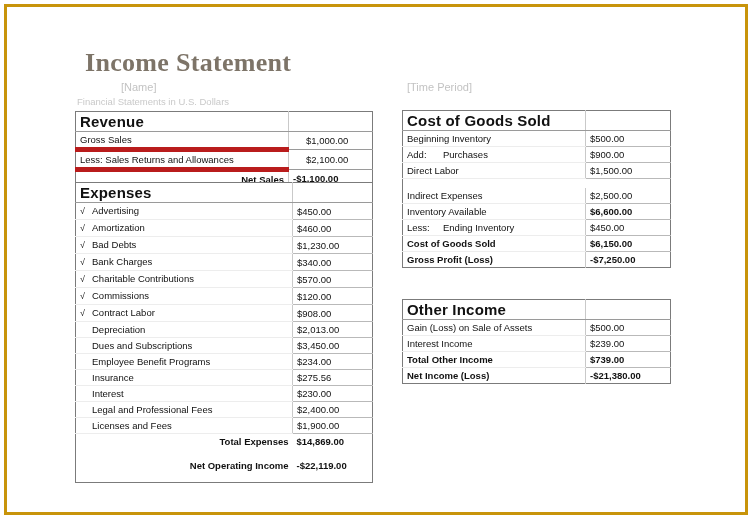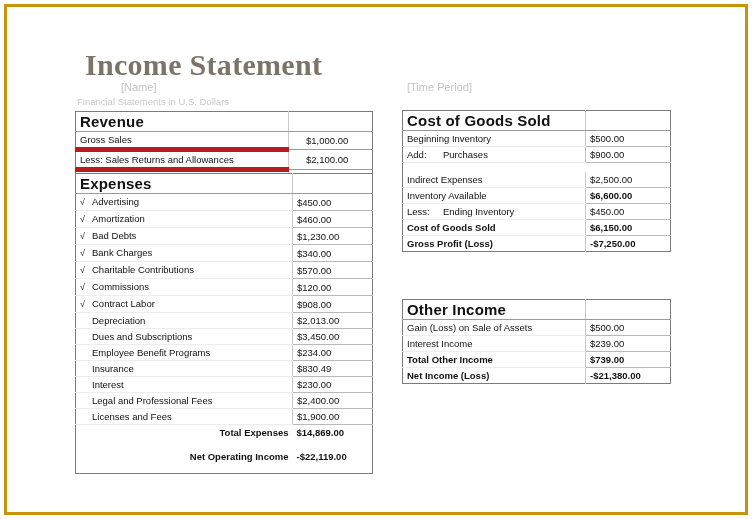--- a/index.html
+++ b/index.html
@@ -29,21 +29,21 @@
     box-sizing: border-box;
     pointer-events: none;
   }
 
   
   .doc-title {
     position: absolute;
     left: 85px;
     top: 48px;
     font-family: "Liberation Serif", serif;
-    font-size: 30px;
+    font-size: 26px;
     font-weight: bold;
     color: #7d7468;
     letter-spacing: 0.3px;
     white-space: nowrap;
   }
   .placeholder {
     position: absolute;
     font-size: 11px;
     color: #c3c3c3;
     white-space: nowrap;
@@ -97,21 +97,21 @@
     font-size: 9px;
     color: #222;
   }
   .ind0 { padding-left: 2px; }
   .ind1 { padding-left: 16px; }
   .ind2 { padding-left: 38px; }
   .ind-tot { padding-left: 14px; }
 
   
   #tbl-revenue  { left: 75px;  top: 111px; width: 297px; }
-  #tbl-expenses { left: 75px;  top: 173px; width: 297px; padding-left: 37px; }
+  #tbl-expenses { left: 75px;  top: 182px; width: 297px; padding-left: 37px; }
   #tbl-cogs     { left: 402px; top: 110px; width: 268px; }
   #tbl-other    { left: 402px; top: 299px; width: 268px; padding-left: 8px; }
 </style>
 </head>
 <body>
 
 <div class="page">
 
   <div class="page-frame"></div>
 
@@ -191,21 +191,21 @@
       <tr class="ruled-lite">
         <td class="c-lbl ind1"><span class="chk"></span><span>Dues and Subscriptions</span></td>
         <td class="c-amt">$3,450.00</td>
       </tr>
       <tr class="ruled-lite">
         <td class="c-lbl ind1"><span class="chk"></span><span>Employee Benefit Programs</span></td>
         <td class="c-amt">$234.00</td>
       </tr>
       <tr class="ruled-lite">
         <td class="c-lbl ind1"><span class="chk"></span><span>Insurance</span></td>
-        <td class="c-amt">$830.49</td>
+        <td class="c-amt">$275.56</td>
       </tr>
       <tr class="ruled-lite">
         <td class="c-lbl ind1"><span class="chk"></span><span>Interest</span></td>
         <td class="c-amt">$230.00</td>
       </tr>
       <tr class="ruled-lite">
         <td class="c-lbl ind1"><span class="chk"></span><span>Legal and Professional Fees</span></td>
         <td class="c-amt">$2,400.00</td>
       </tr>
       <tr class="ruled-lite">
@@ -244,20 +244,24 @@
       </tr>
 
       <tr class="ruled-lite">
         <td class="c-lbl ind0">Beginning Inventory</td>
         <td class="c-amt">$500.00</td>
       </tr>
       <tr class="ruled-lite">
         <td class="c-lbl ind0"><span style="display:inline-block;width:36px">Add:</span><span>Purchases</span></td>
         <td class="c-amt">$900.00</td>
       </tr>
+      <tr class="ruled-lite">
+        <td class="c-lbl ind2">Direct Labor</td>
+        <td class="c-amt">$1,500.00</td>
+      </tr>
 
       <tr class="spacer">
         <td class="c-lbl"></td>
         <td class="c-amt"></td>
       </tr>
 
       <tr class="ruled-lite">
         <td class="c-lbl ind2">Indirect Expenses</td>
         <td class="c-amt">$2,500.00</td>
       </tr>

